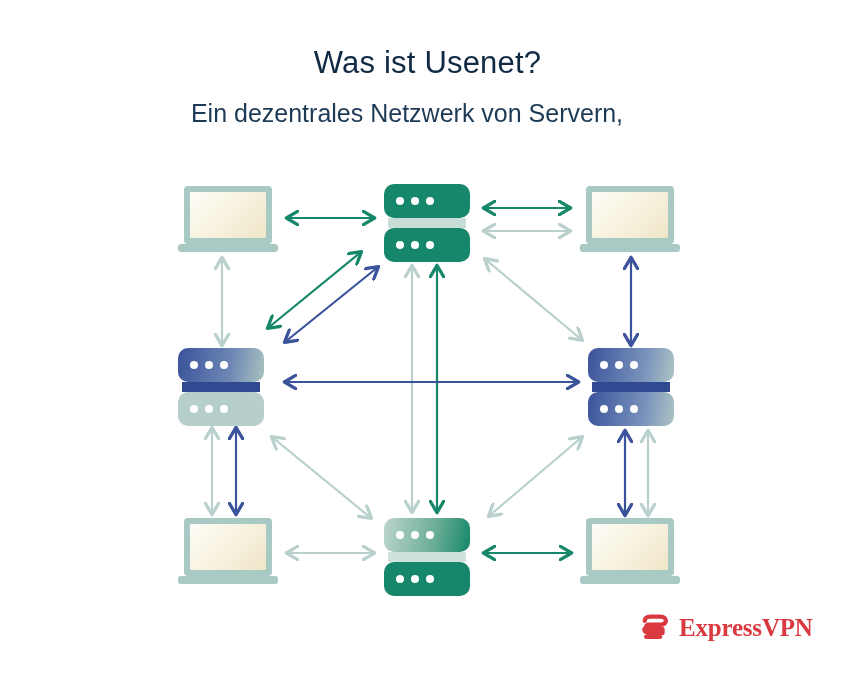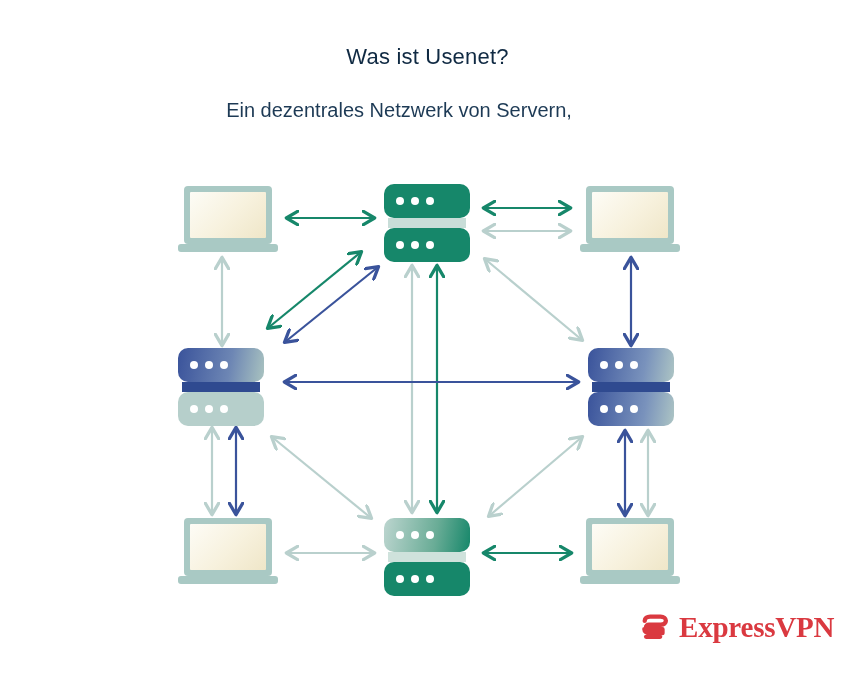--- a/index.html
+++ b/index.html
@@ -20,33 +20,33 @@
     position: absolute;
     inset: 0;
   }
 
   .title {
     position: absolute;
     top: 44px;
     left: 0;
     width: 855px;
     text-align: center;
-    font-size: 22px;
+    font-size: 31px;
     font-weight: 400;
     letter-spacing: 0.2px;
     color: #102a43;
     line-height: 1.2;
   }
   .subtitle {
     position: absolute;
     top: 96px;
-    left: 4px;
+    left: 12px;
     width: 790px;
     text-align: center;
-    font-size: 20px;
+    font-size: 25px;
     font-weight: 400;
     line-height: 1.42;
     color: #1d3a55;
   }
   .subtitle .line { display: block; }
 
   .diagram {
     position: absolute;
     top: 0;
     left: 0;
@@ -126,21 +126,21 @@
     position: absolute;
     left: 640px;
     top: 612px;
     display: flex;
     align-items: center;
     gap: 9px;
   }
   .logo .mark { width: 30px; height: 30px; display: block; }
   .logo .wordmark {
     font-family: "Liberation Serif", serif;
-    font-size: 29px;
+    font-size: 25px;
     font-weight: 700;
     color: #da3940;
     letter-spacing: -0.2px;
     line-height: 1;
   }
 </style>
 </head>
 <body>
 
 <div class="infographic">

